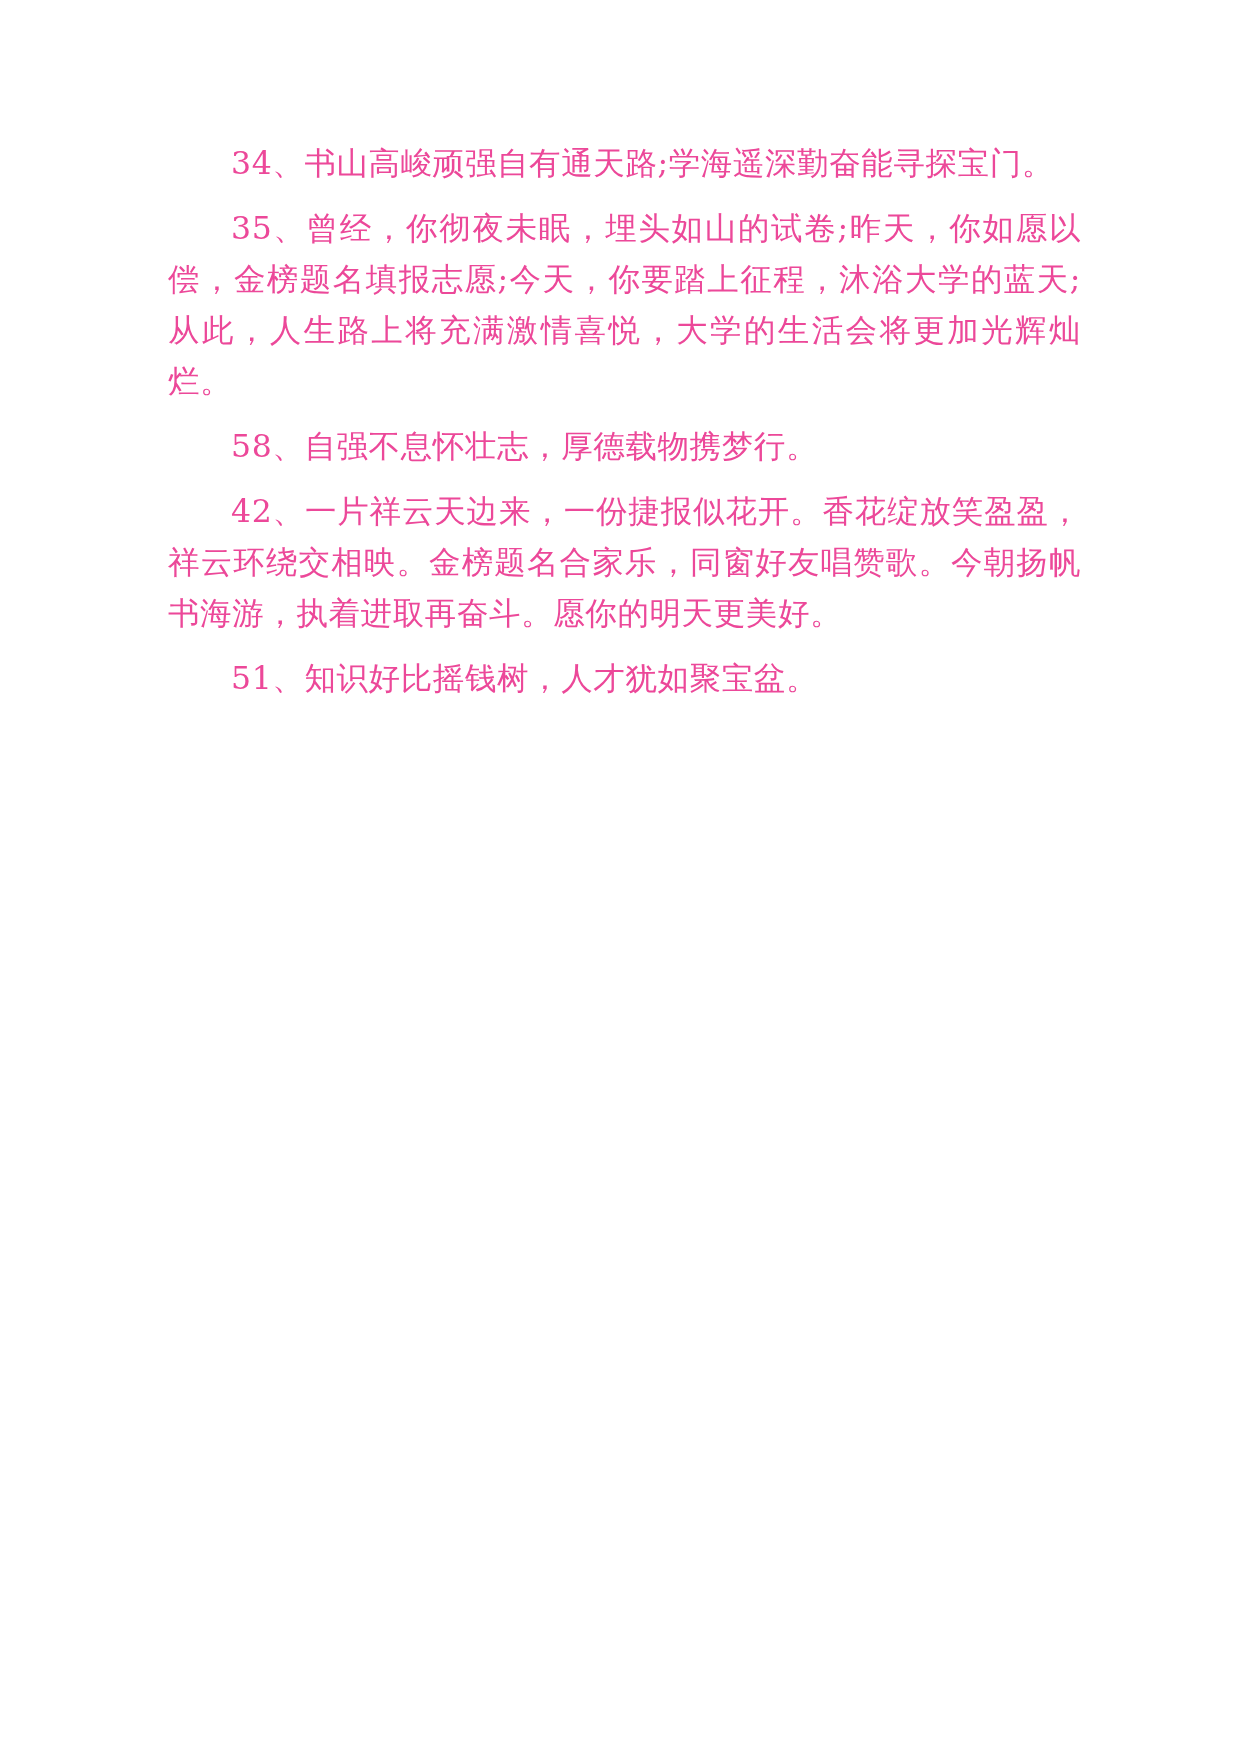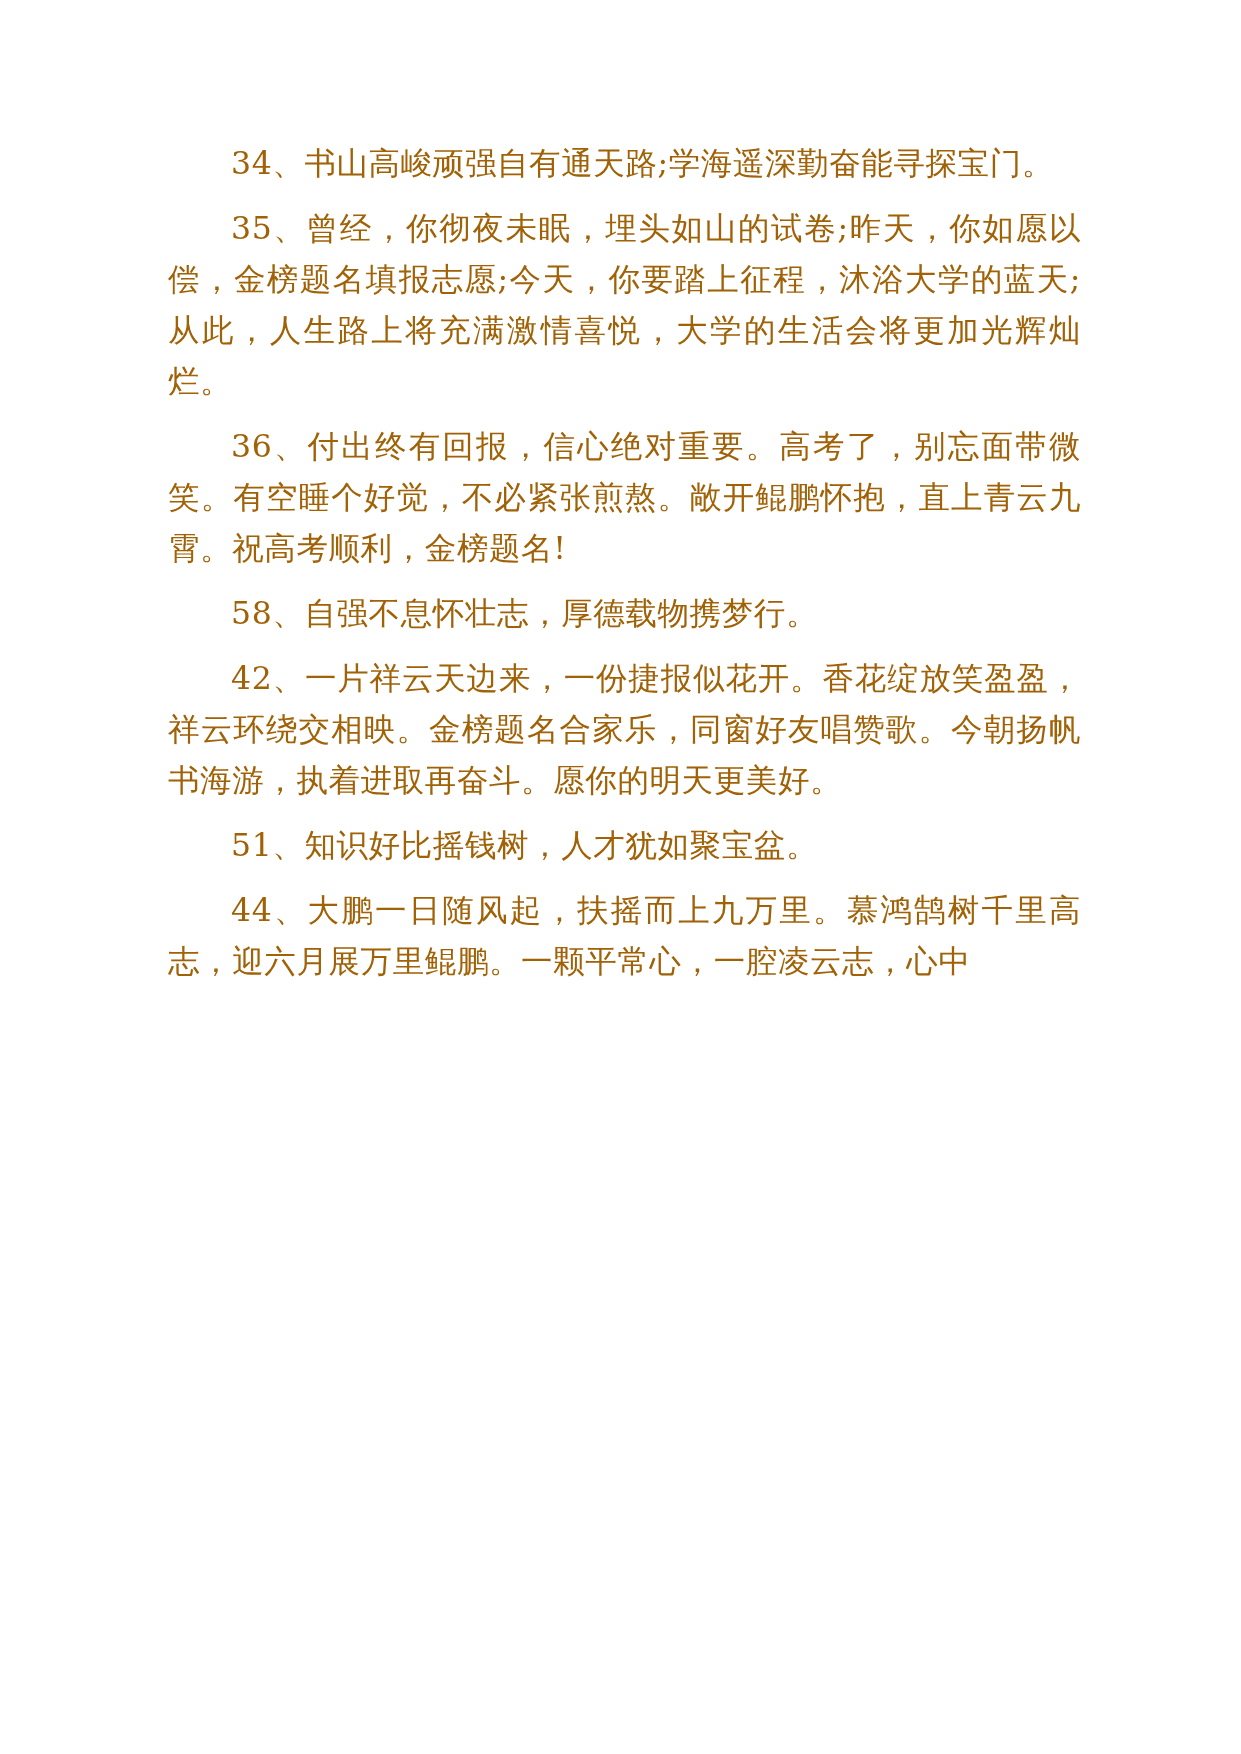--- a/index.html
+++ b/index.html
@@ -24,33 +24,31 @@
     display: block;
   }
   .para {
     margin: 0 12px 14px 0;
     font-size: 31.5px;
     line-height: 1.62;
     text-align: justify;
     text-justify: inter-ideograph;
     text-indent: 2em;
     letter-spacing: 0.6px;
-    color: #a16207;
+    color: #ec4899;
     word-break: break-all;
   }
   .para:last-child {
     margin-bottom: 0;
   }
 </style>
 </head>
 <body>
 
 <div class="page">
   <div class="doc-body">
     <p class="para">34、书山高峻顽强自有通天路;学海遥深勤奋能寻探宝门。</p>
     <p class="para">35、曾经，你彻夜未眠，埋头如山的试卷;昨天，你如愿以偿，金榜题名填报志愿;今天，你要踏上征程，沐浴大学的蓝天;从此，人生路上将充满激情喜悦，大学的生活会将更加光辉灿烂。</p>
-    <p class="para">36、付出终有回报，信心绝对重要。高考了，别忘面带微笑。有空睡个好觉，不必紧张煎熬。敞开鲲鹏怀抱，直上青云九霄。祝高考顺利，金榜题名!</p>
     <p class="para">58、自强不息怀壮志，厚德载物携梦行。</p>
     <p class="para">42、一片祥云天边来，一份捷报似花开。香花绽放笑盈盈，祥云环绕交相映。金榜题名合家乐，同窗好友唱赞歌。今朝扬帆书海游，执着进取再奋斗。愿你的明天更美好。</p>
     <p class="para">51、知识好比摇钱树，人才犹如聚宝盆。</p>
-    <p class="para">44、大鹏一日随风起，扶摇而上九万里。慕鸿鹄树千里高志，迎六月展万里鲲鹏。一颗平常心，一腔凌云志，心中</p>
   </div>
 </div>
 
 </body></html>

